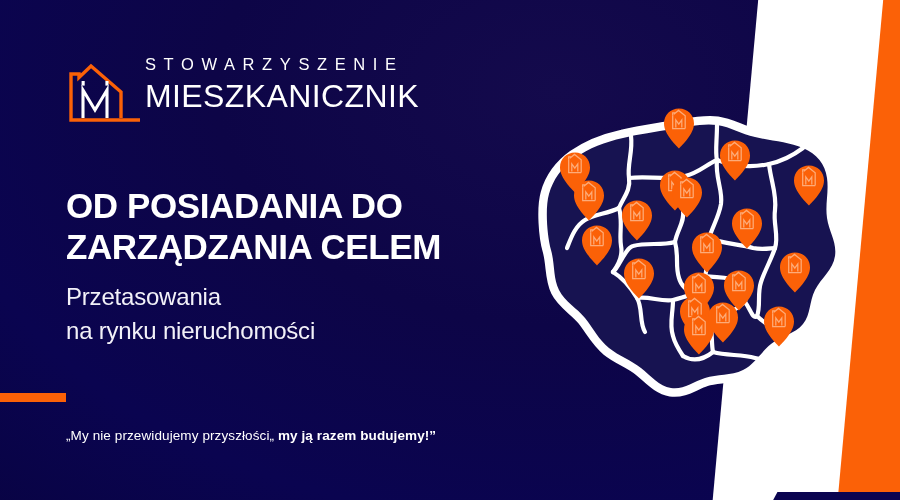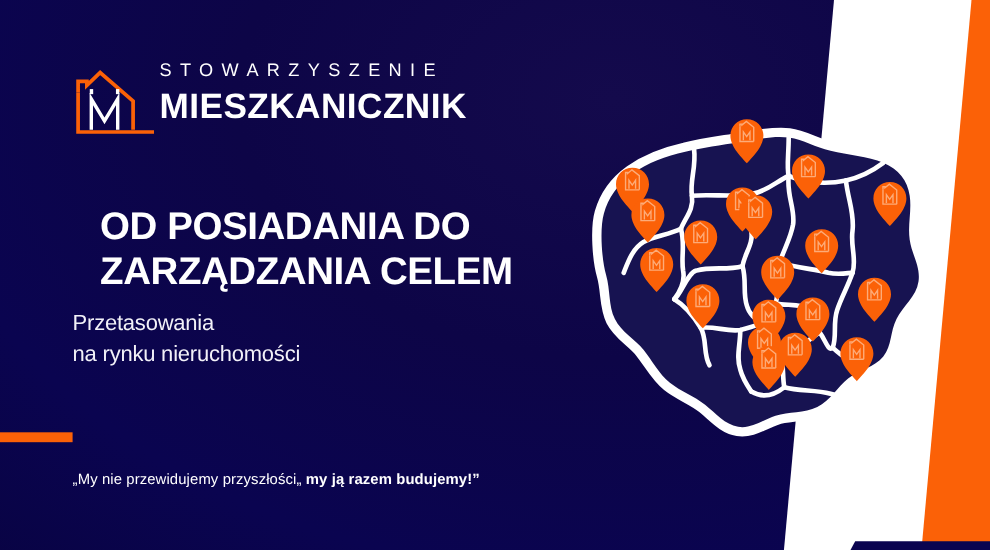--- a/index.html
+++ b/index.html
@@ -77,45 +77,44 @@
     color: #ffffff;
     font-weight: 400;
     line-height: 1;
     white-space: nowrap;
   }
   .logo-main {
     margin-top: 7px;
     font-size: 32px;
     letter-spacing: 0.4px;
     color: #ffffff;
-    font-weight: 700;
+    font-weight: 400;
     line-height: 1;
     white-space: nowrap;
   }
 
   
   .headline {
     position: absolute;
     left: 66px;
     top: 186px;
     color: #ffffff;
     font-weight: 700;
     font-size: 35px;
     line-height: 1.17;
     letter-spacing: -0.4px;
     white-space: pre-line;
-    margin-left: 25px;
   }
   .subhead {
     position: absolute;
     left: 66px;
     top: 280px;
     color: #f2f1f8;
     font-weight: 400;
-    font-size: 20px;
+    font-size: 24px;
     line-height: 1.42;
     letter-spacing: -0.2px;
     white-space: pre-line;
   }
 
   
   .accent-bar {
     position: absolute;
     left: 0;
     top: 393px;

